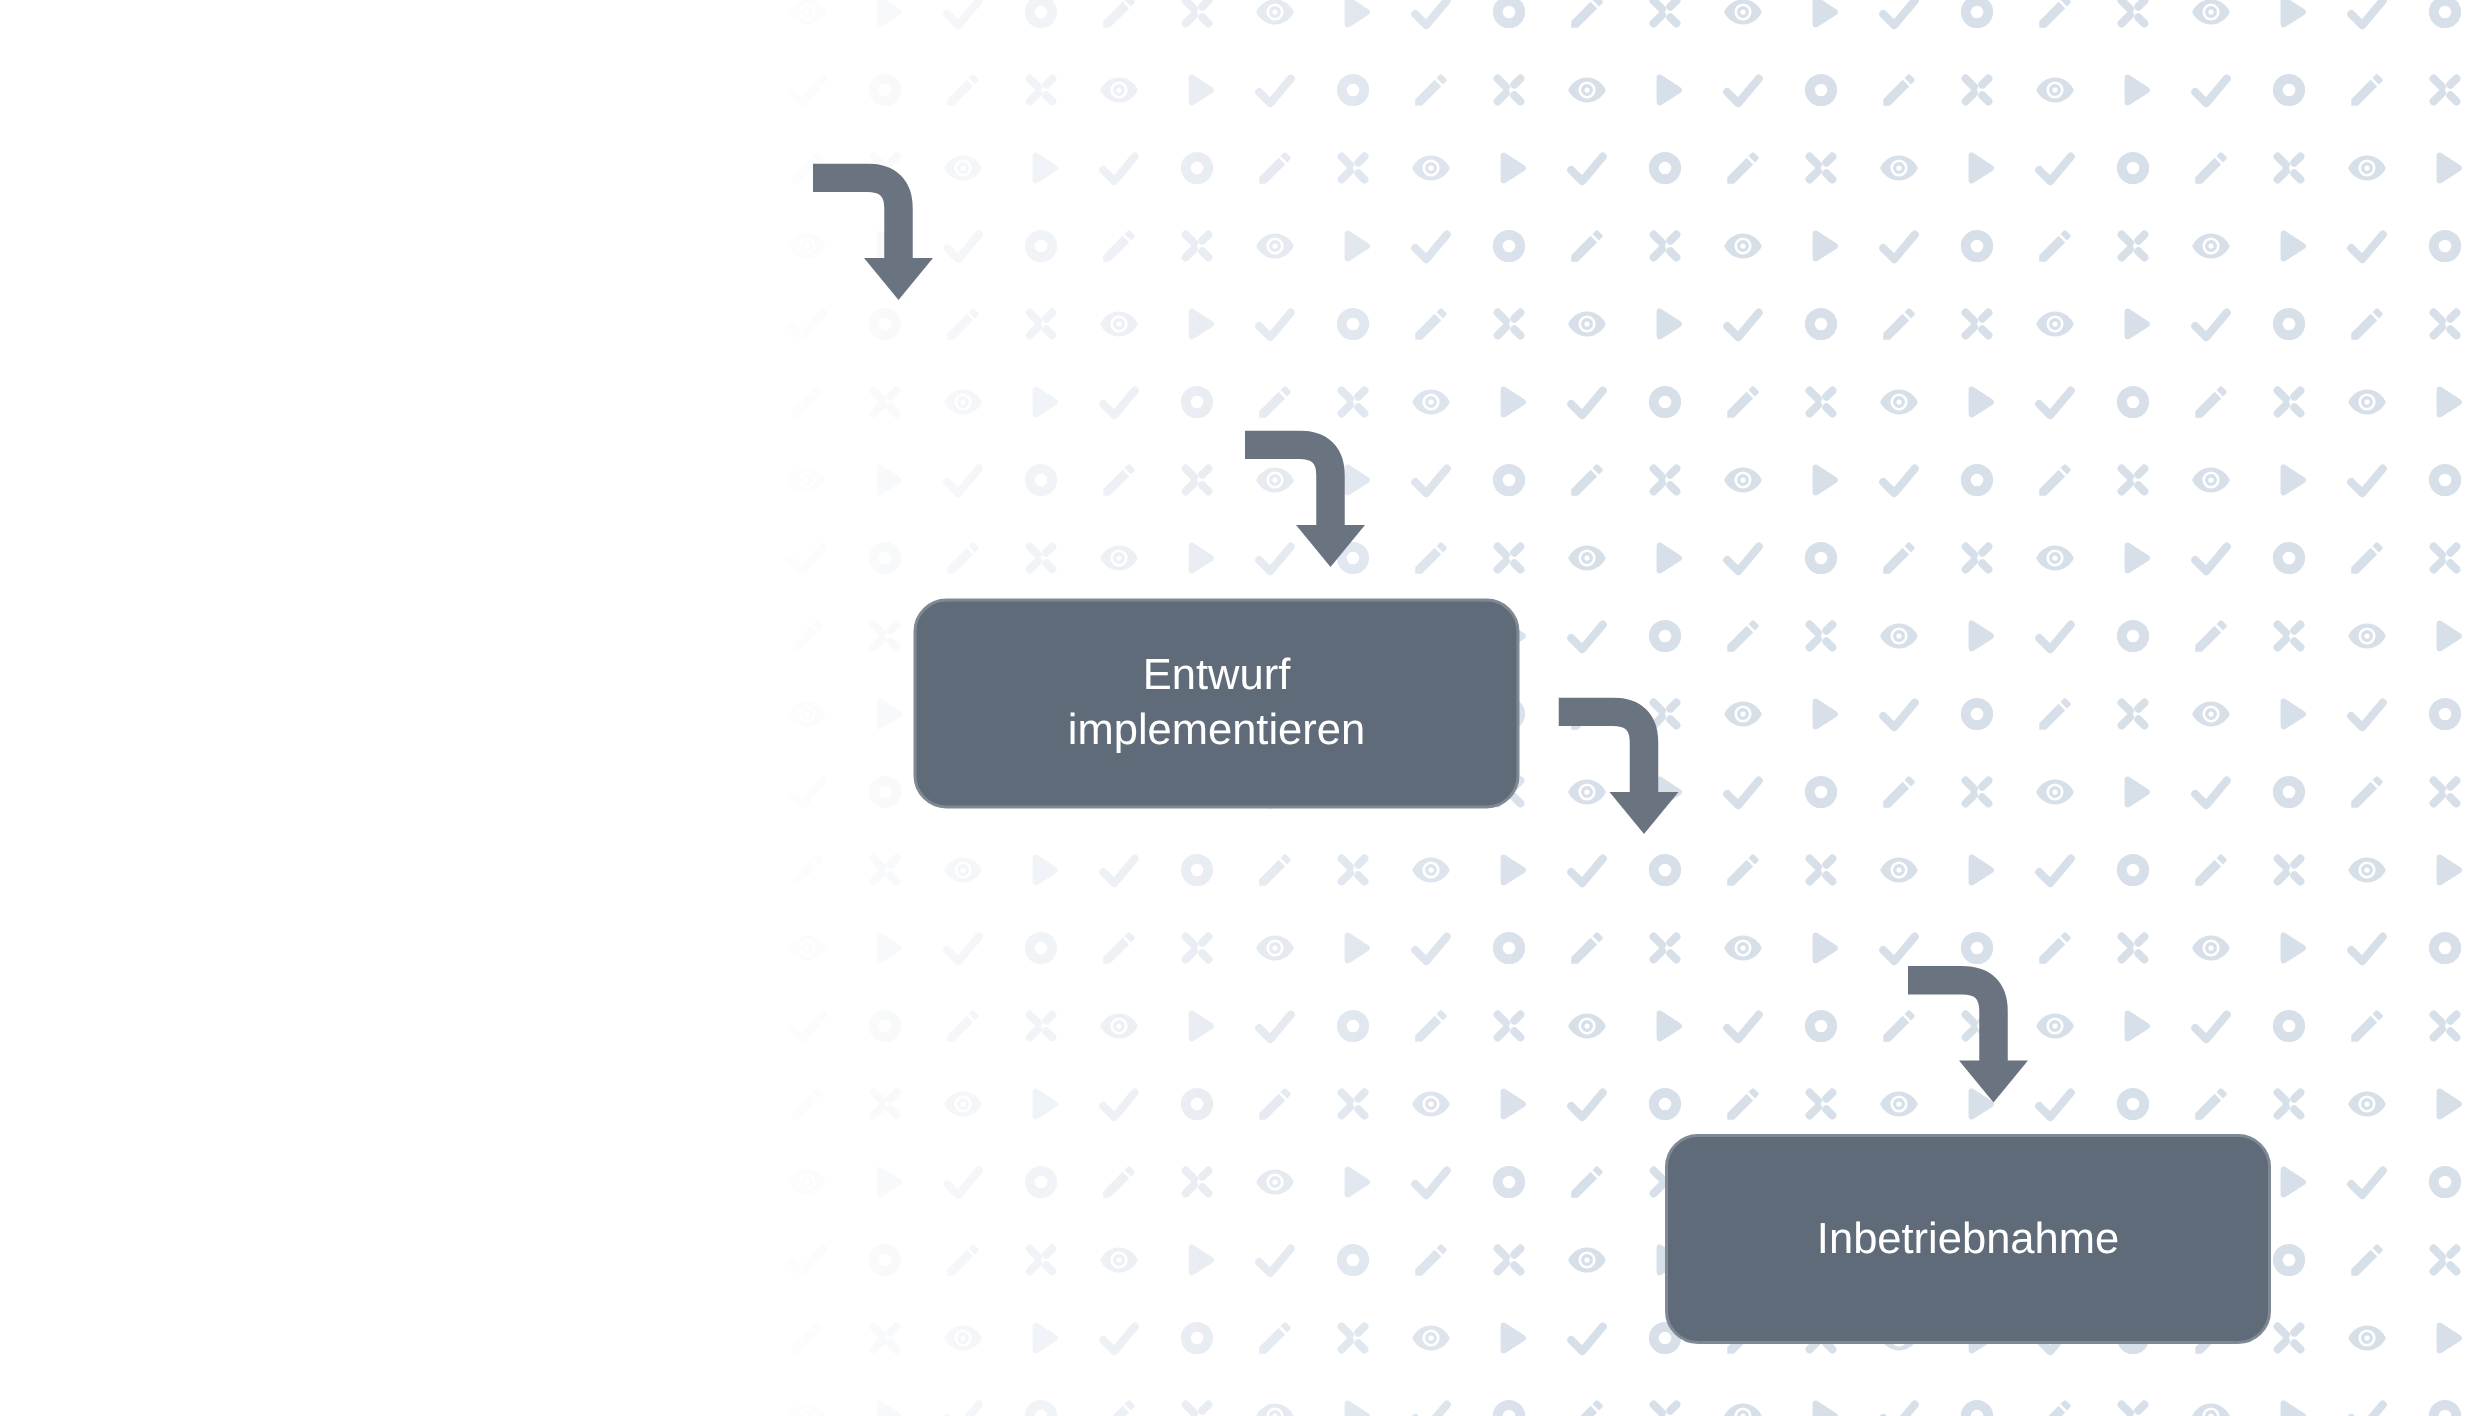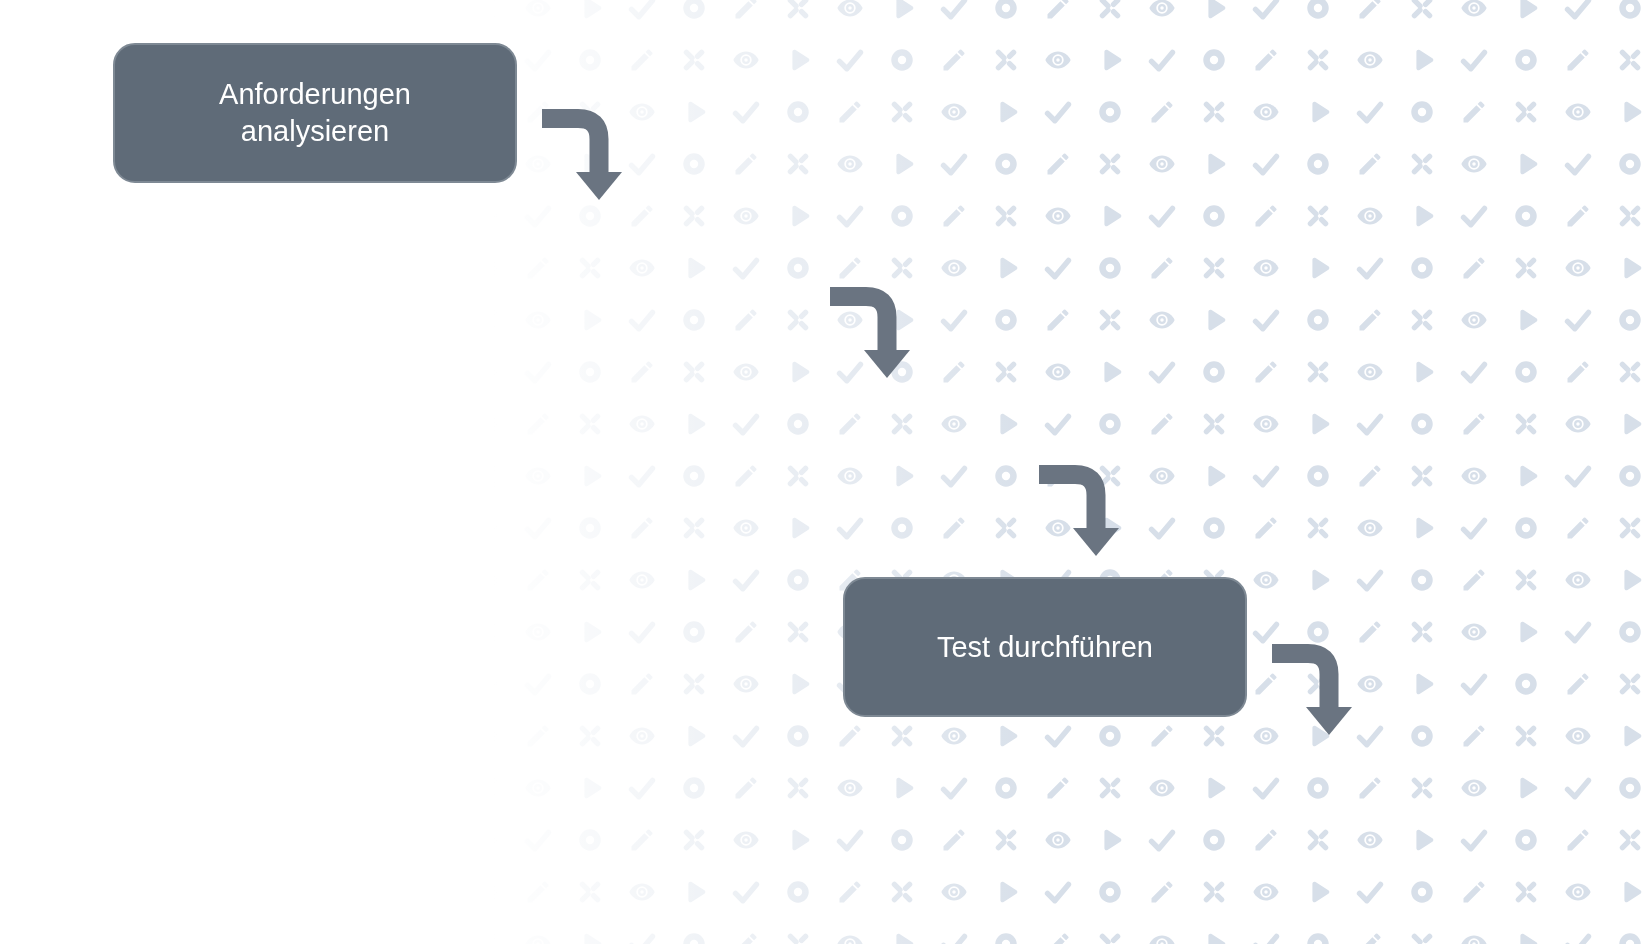--- a/index.html
+++ b/index.html
@@ -4234,45 +4234,45 @@
       </span>
       <span class="bg-icon" style="left:1616px;top:930px">
         <svg viewBox="0 0 24 24">
           <path fill="currentColor" fill-rule="evenodd" d="M12 2.8a9.2 9.2 0 1 0 0 18.4 9.2 9.2 0 0 0 0-18.4zm0 5.6a3.6 3.6 0 1 1 0 7.2 3.6 3.6 0 0 1 0-7.2z"></path>
         </svg>
       </span>
     </div>
   <div class="bg-fade"></div>
 
 
-  <div class="step step-1">
-    <span class="step-line">Anforderungen</span>
-    <span class="step-line">analysieren</span>
-  </div>
 
   <svg class="flow-arrow arrow-1" width="86" height="94" viewBox="0 0 86 94" aria-hidden="true">
     <path class="arrow-shaft" d="M0 9.5 H36 Q57 9.5 57 30 V66"></path>
     <polygon class="arrow-head" points="34,63 80,63 57,91"></polygon>
   </svg>
 
 
   <svg class="flow-arrow arrow-2" width="86" height="94" viewBox="0 0 86 94" aria-hidden="true">
     <path class="arrow-shaft" d="M0 9.5 H36 Q57 9.5 57 30 V66"></path>
     <polygon class="arrow-head" points="34,63 80,63 57,91"></polygon>
   </svg>
 
+  <div class="step step-3">
+    <span class="step-line">Entwurf</span>
+    <span class="step-line">implementieren</span>
+  </div>
 
   <svg class="flow-arrow arrow-3" width="86" height="94" viewBox="0 0 86 94" aria-hidden="true">
     <path class="arrow-shaft" d="M0 9.5 H36 Q57 9.5 57 30 V66"></path>
     <polygon class="arrow-head" points="34,63 80,63 57,91"></polygon>
   </svg>
 
-  <div class="step step-4">
-    <span class="step-line">Test durchführen</span>
-  </div>
 
   <svg class="flow-arrow arrow-4" width="86" height="94" viewBox="0 0 86 94" aria-hidden="true">
     <path class="arrow-shaft" d="M0 9.5 H36 Q57 9.5 57 30 V66"></path>
     <polygon class="arrow-head" points="34,63 80,63 57,91"></polygon>
   </svg>
 
+  <div class="step step-5">
+    <span class="step-line">Inbetriebnahme</span>
+  </div>
 
 </div>
 
 </body></html>

